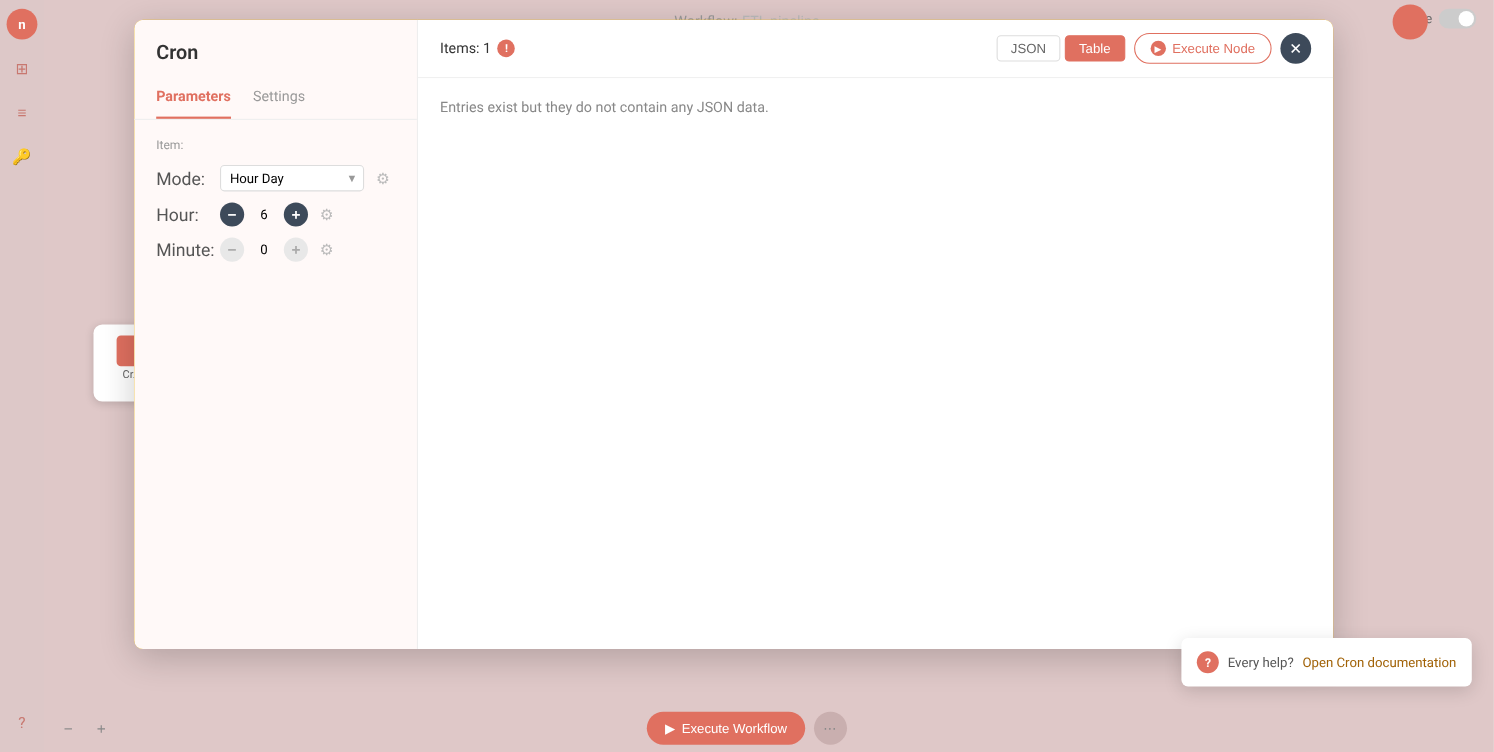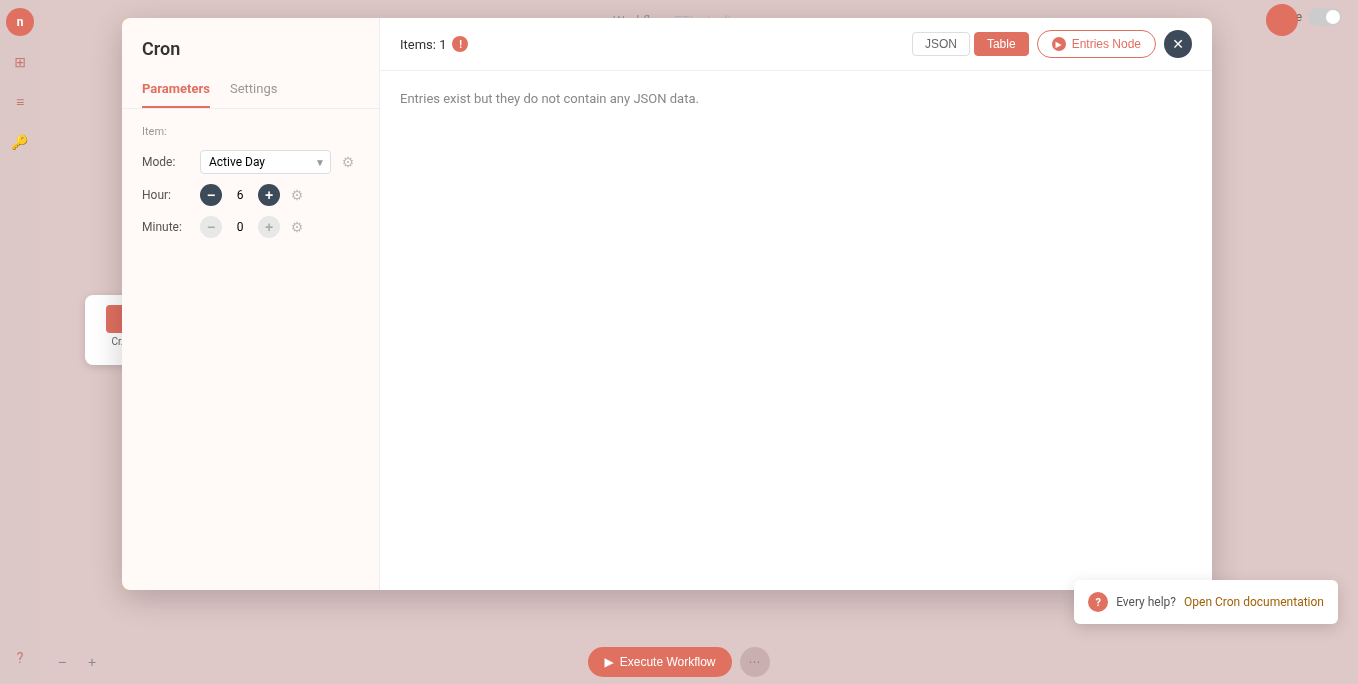--- a/index.html
+++ b/index.html
@@ -280,21 +280,21 @@
     }
 
     .field-row {
       display: flex;
       align-items: center;
       margin-bottom: 10px;
       gap: 6px;
     }
 
     .field-label {
-      font-size: 12px;
+      font-size: 16px;
       color: #555;
       width: 52px;
       min-width: 52px;
     }
 
     .mode-select-wrapper {
       flex: 1;
       position: relative;
       display: flex;
       align-items: center;
@@ -576,21 +576,21 @@
       <div class="modal-tab active">Parameters</div>
       <div class="modal-tab">Settings</div>
     </div>
 
     <div class="modal-left-content">
       <div class="item-label">Item:</div>
 
       <div class="field-row">
         <span class="field-label">Mode:</span>
         <div class="mode-select-wrapper">
-          <div class="mode-select-text">Active Day</div>
+          <div class="mode-select-text">Hour Day</div>
           <span class="mode-chevron">▼</span>
         </div>
         <div class="settings-gear">⚙</div>
       </div>
 
       <div class="field-row">
         <span class="field-label">Hour:</span>
         <div class="stepper-group">
           <button class="stepper-btn minus">−</button>
           <span class="stepper-value">6</span>
@@ -619,21 +619,21 @@
         <div class="info-icon">!</div>
       </div>
 
       <div class="modal-right-actions">
         <div class="view-toggle">
           <button class="view-btn">JSON</button>
           <button class="view-btn active">Table</button>
         </div>
         <button class="execute-node-btn">
           <div class="execute-node-icon">▶</div>
-          <span>Entries Node</span>
+          <span>Execute Node</span>
         </button>
         <button class="close-btn">✕</button>
       </div>
     </div>
 
     <div class="modal-right-content">
       <span>Entries exist but they do not contain any JSON data.</span>
     </div>
   </div>
 </div>

